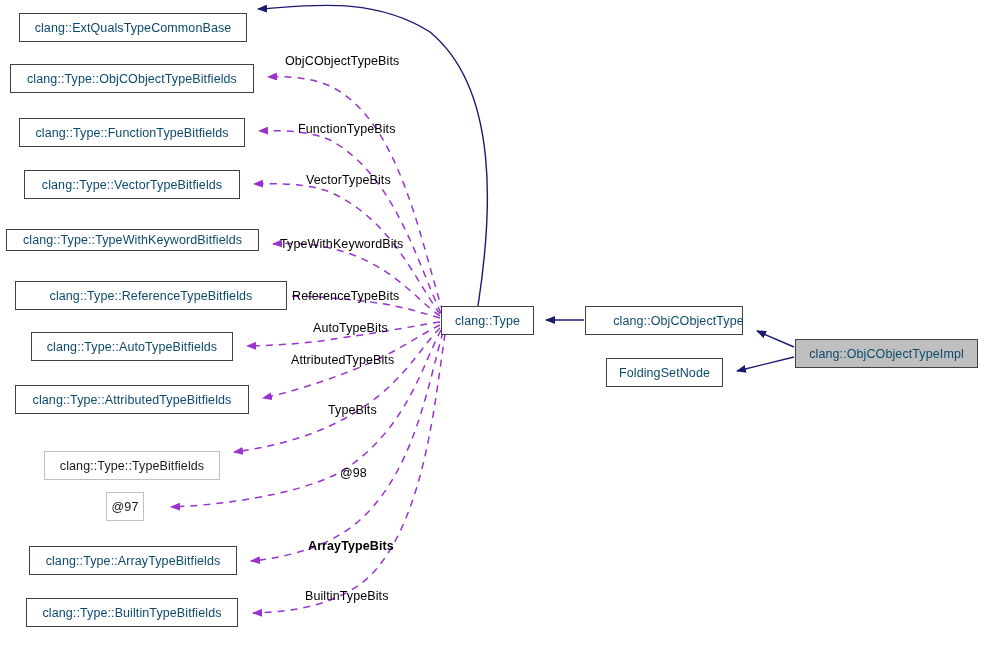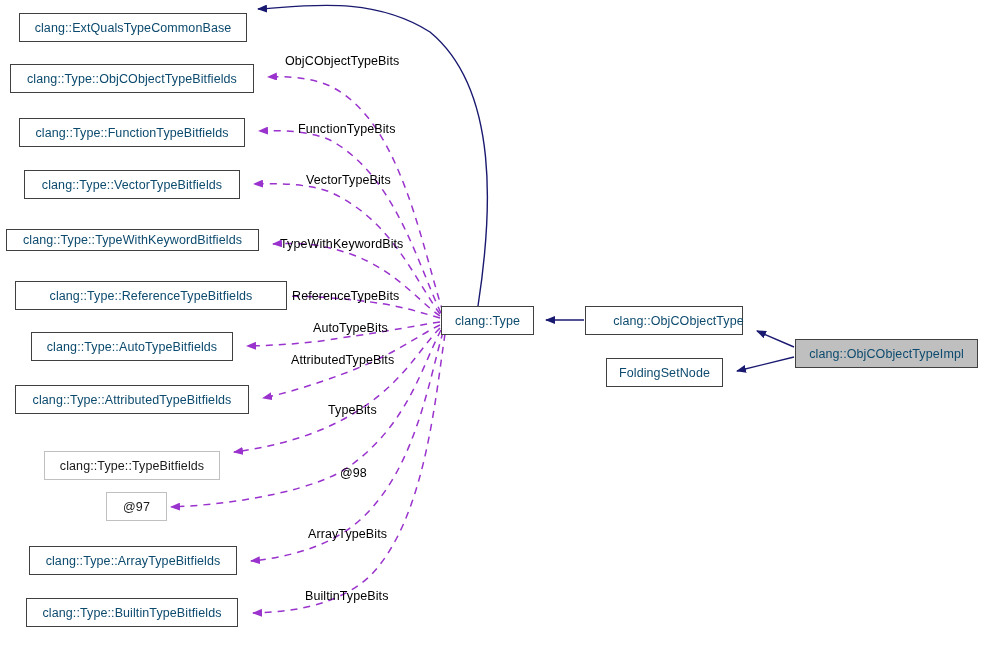--- a/index.html
+++ b/index.html
@@ -123,21 +123,21 @@
   </div>
 
   <div class="node" style="left:15px; top:385px; width:234px; height:29px;">
     <span>clang::Type::AttributedTypeBitfields</span>
   </div>
 
   <div class="node dim" style="left:44px; top:439px; width:176px; height:29px;margin-top:12px;">
     <span>clang::Type::TypeBitfields</span>
   </div>
 
-  <div class="node dim" style="left:106px; top:492px; width:61px; height:29px;">
+  <div class="node dim" style="left:106px; top:492px; width:38px; height:29px;">
     <span>@97</span>
   </div>
 
   <div class="node" style="left:29px; top:546px; width:208px; height:29px;">
     <span>clang::Type::ArrayTypeBitfields</span>
   </div>
 
   <div class="node" style="left:26px; top:598px; width:212px; height:29px;">
     <span>clang::Type::BuiltinTypeBitfields</span>
   </div>
@@ -160,16 +160,16 @@
 
   <div class="edge-label" style="left:285px; top:54px;">ObjCObjectTypeBits</div>
   <div class="edge-label" style="left:298px; top:122px;">FunctionTypeBits</div>
   <div class="edge-label" style="left:306px; top:173px;">VectorTypeBits</div>
   <div class="edge-label" style="left:280px; top:237px;">TypeWithKeywordBits</div>
   <div class="edge-label" style="left:292px; top:289px;">ReferenceTypeBits</div>
   <div class="edge-label" style="left:313px; top:321px;">AutoTypeBits</div>
   <div class="edge-label" style="left:291px; top:353px;">AttributedTypeBits</div>
   <div class="edge-label" style="left:328px; top:403px;">TypeBits</div>
   <div class="edge-label" style="left:340px; top:466px;">@98</div>
-  <div class="edge-label" style="left:308px; top:527px;">ArrayTypeBits</div>
+  <div class="edge-label" style="left:308px; top:539px;font-weight:bold;">ArrayTypeBits</div>
   <div class="edge-label" style="left:305px; top:589px;">BuiltinTypeBits</div>
 
 </div>
 
 </body></html>

